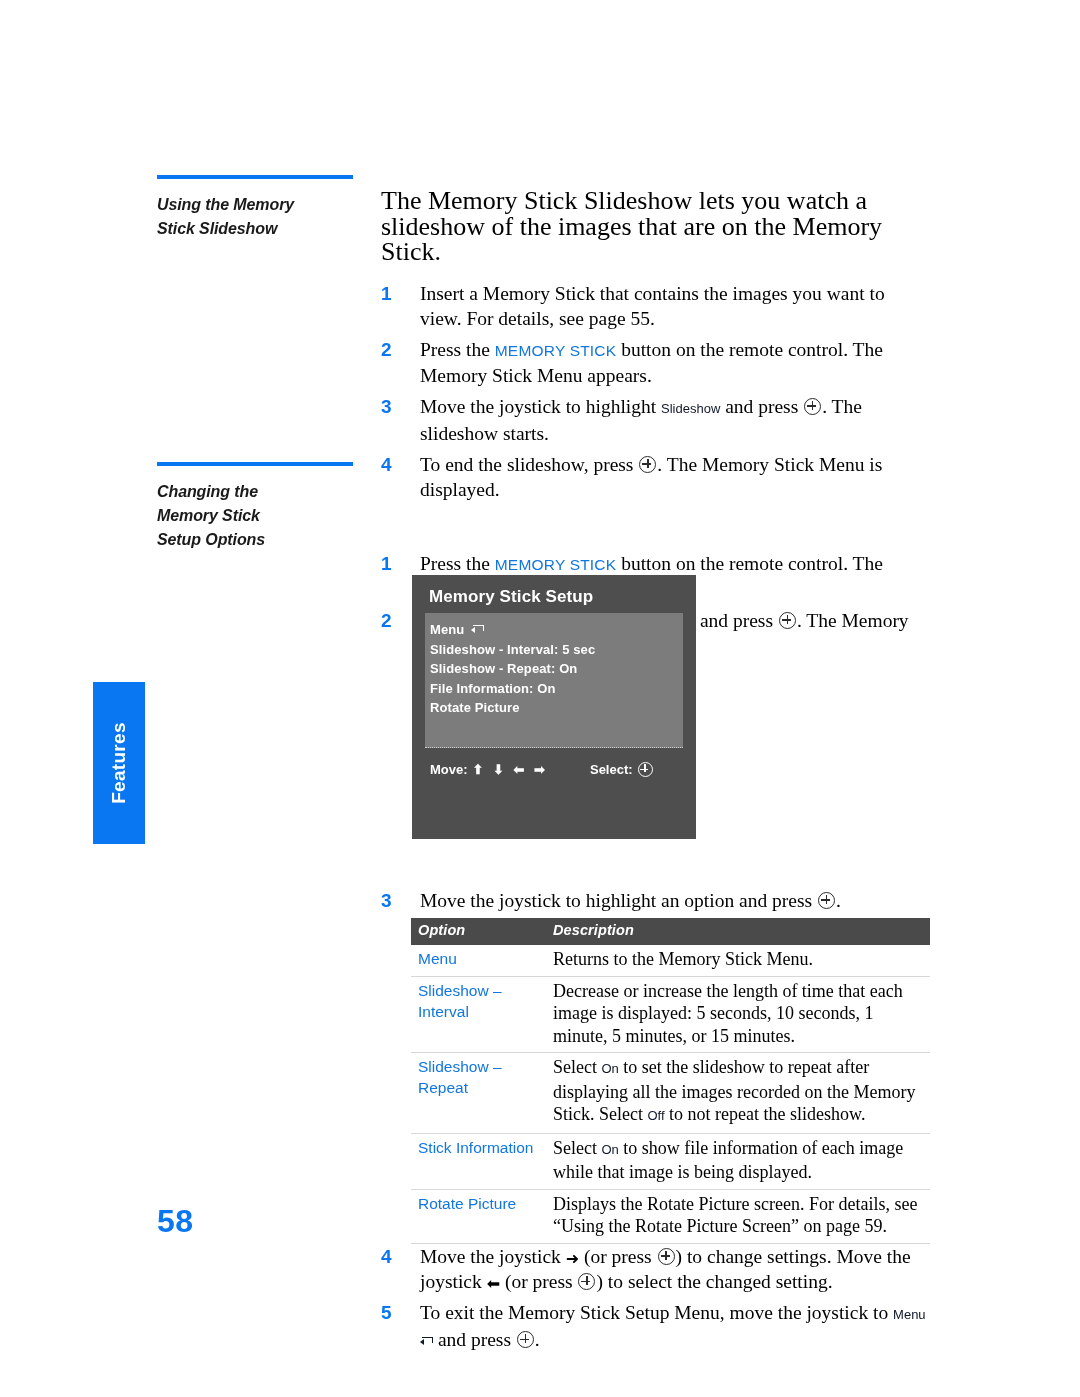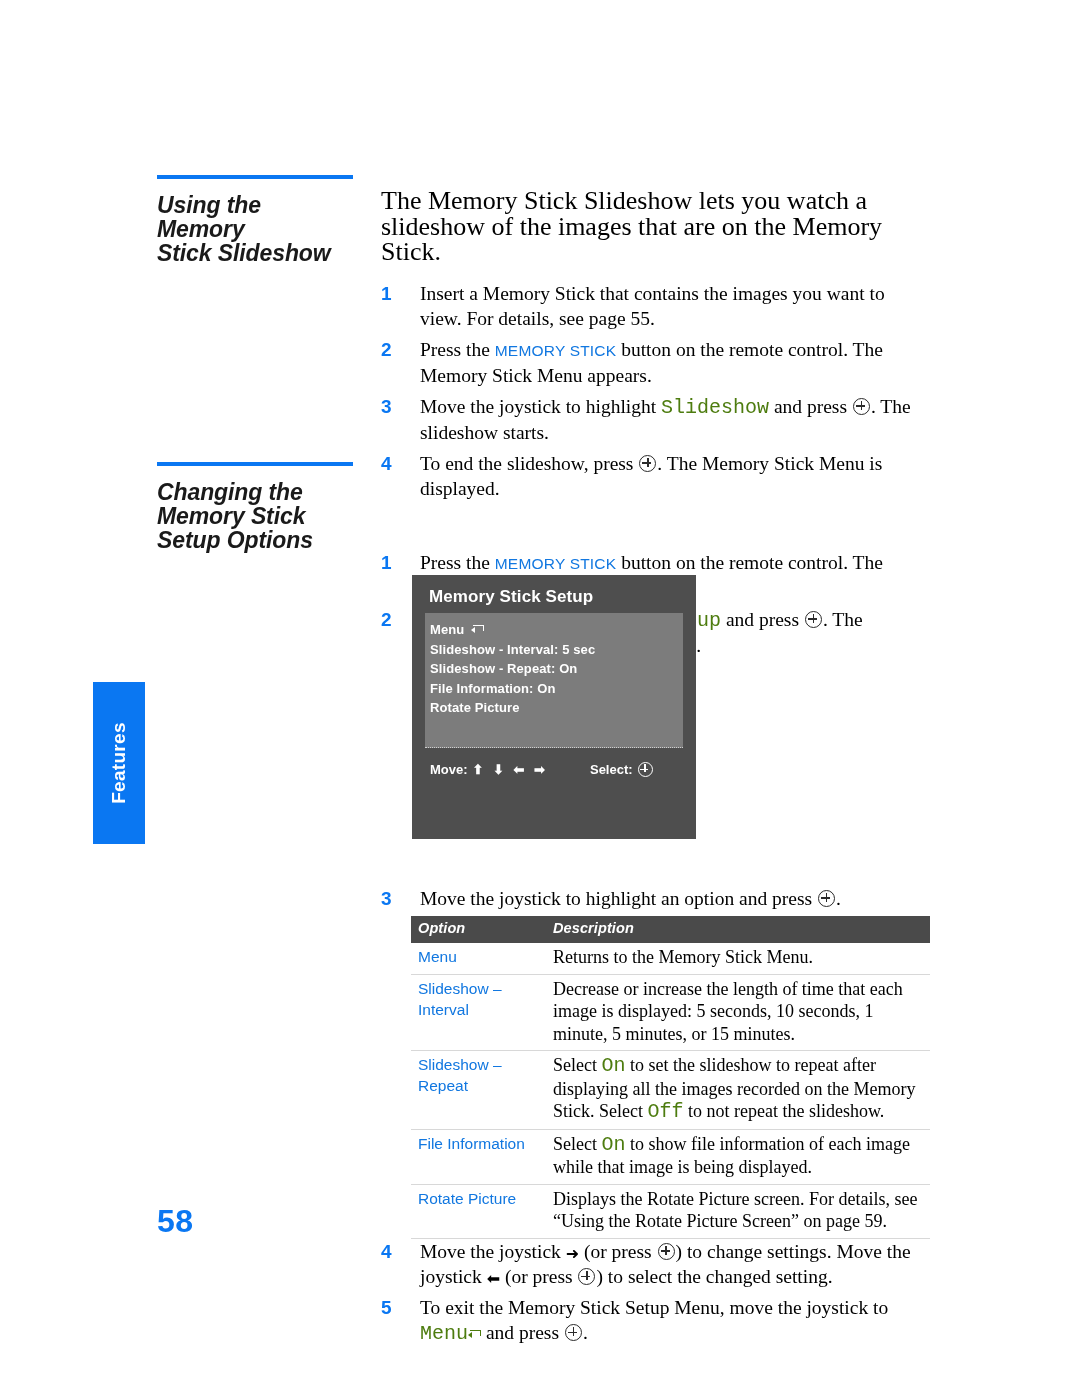--- a/index.html
+++ b/index.html
@@ -60,21 +60,21 @@
   .section-head .rule {
     height: 4px;
     background: #0a77f2;
     width: 196px;
     margin-bottom: 14px;
   }
   .section-head .title {
     font-family: "Liberation Sans", sans-serif;
     font-style: italic;
     font-weight: bold;
-    font-size: 23px;
+    font-size: 16px;
     line-height: 24px;
     color: #1a1a1a;
     letter-spacing: -0.1px;
   }
   #head-slideshow { top: 175px; }
   #head-setup { top: 462px; }
 
   
   .content {
     position: absolute;
@@ -105,23 +105,23 @@
     position: absolute;
     left: 0;
     top: 0;
     font-family: "Liberation Sans", sans-serif;
     font-weight: bold;
     font-size: 19px;
     color: #0a77f2;
   }
 
   .blue {
-    color: #4d7c0f;
-    font-family: Liberation Mono, monospace;
-    font-size: 20px;
+    color: #0f172a;
+    font-family: Liberation Sans, sans-serif;
+    font-size: 13px;
   }
   .blue-caps {
     color: #1177e0;
     font-family: "Liberation Sans", sans-serif;
     font-size: 15.5px;
     letter-spacing: 0.2px;
   }
 
   
   .ret-arrow {
@@ -358,21 +358,21 @@
         </tr>
         <tr>
           <td class="opt">Slideshow – Interval</td>
           <td class="desc">Decrease or increase the length of time that each image is displayed: 5 seconds, 10 seconds, 1 minute, 5 minutes, or 15 minutes.</td>
         </tr>
         <tr>
           <td class="opt">Slideshow – Repeat</td>
           <td class="desc">Select <span class="blue">On</span> to set the slideshow to repeat after displaying all the images recorded on the Memory Stick. Select <span class="blue">Off</span> to not repeat the slideshow.</td>
         </tr>
         <tr>
-          <td class="opt">File Information</td>
+          <td class="opt">Stick Information</td>
           <td class="desc">Select <span class="blue">On</span> to show file information of each image while that image is being displayed.</td>
         </tr>
         <tr>
           <td class="opt">Rotate Picture</td>
           <td class="desc">Displays the Rotate Picture screen. For details, see “Using the Rotate Picture Screen” on page 59.</td>
         </tr>
       </tbody>
   </table>
 
   <ol class="steps after-table" id="steps-2c">

